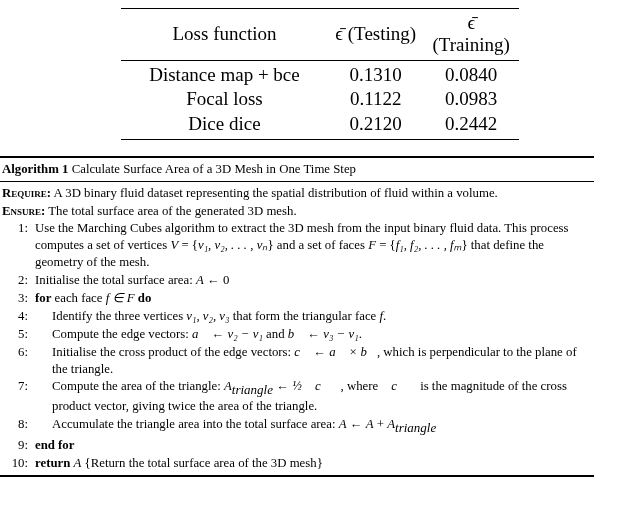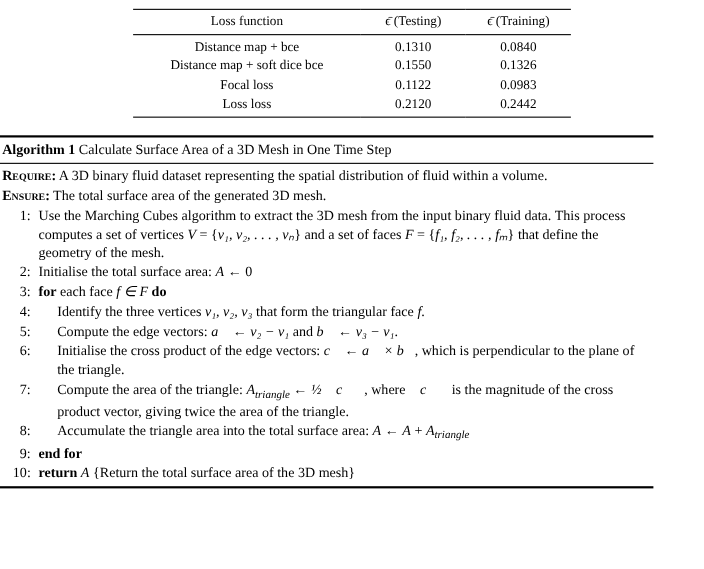--- a/index.html
+++ b/index.html
@@ -20,21 +20,21 @@
   }
 
   
   .table-block {
     width: 398px;
     margin: 8px auto 0 auto;
   }
   table.results {
     border-collapse: collapse;
     width: 100%;
-    font-size: 12px;
+    font-size: 19px;
     font-family: Liberation Serif, serif;
   }
   table.results thead tr {
     border-top: 1.4px solid #000;
     border-bottom: 1px solid #000;
   }
   table.results th {
     font-weight: normal;
     padding: 3px 6px 4px 6px;
     text-align: center;
@@ -82,21 +82,21 @@
     width: 26px;
     flex-shrink: 0;
     text-align: right;
     padding-right: 7px;
     box-sizing: content-box;
   }
   .line-body { flex: 1; padding-right: 4px; }
   .line-body.indent-1 { padding-left: 17px; }
   .math { font-style: italic; }
   .kw { font-weight: bold; }
-  sub.math { font-size: 10px; font-style: italic; }
+  sub.math { font-size: 13px; font-style: italic; }
 </style>
 </head>
 <body>
 
 <div class="page">
 
   <div class="table-block">
     <table class="results">
       <colgroup>
         <col class="c-loss">
@@ -110,31 +110,26 @@
           <th>ϵ̄ (Training)</th>
         </tr>
       </thead>
       <tbody>
           <tr>
             <td>Distance map + bce</td>
             <td>0.1310</td>
             <td>0.0840</td>
           </tr>
           <tr>
-            <td>Distance map + soft dice bce</td>
-            <td>0.1550</td>
-            <td>0.1326</td>
-          </tr>
-          <tr>
             <td>Focal loss</td>
             <td>0.1122</td>
             <td>0.0983</td>
           </tr>
           <tr>
-            <td>Loss loss</td>
+            <td>Dice dice</td>
             <td>0.2120</td>
             <td>0.2442</td>
           </tr>
         </tbody>
     </table>
   </div>
 
   <div class="algorithm">
     <div class="algo-title">
       <span class="algo-label">Algorithm 1</span><span> Calculate Surface Area of a 3D Mesh in One Time Step</span>

